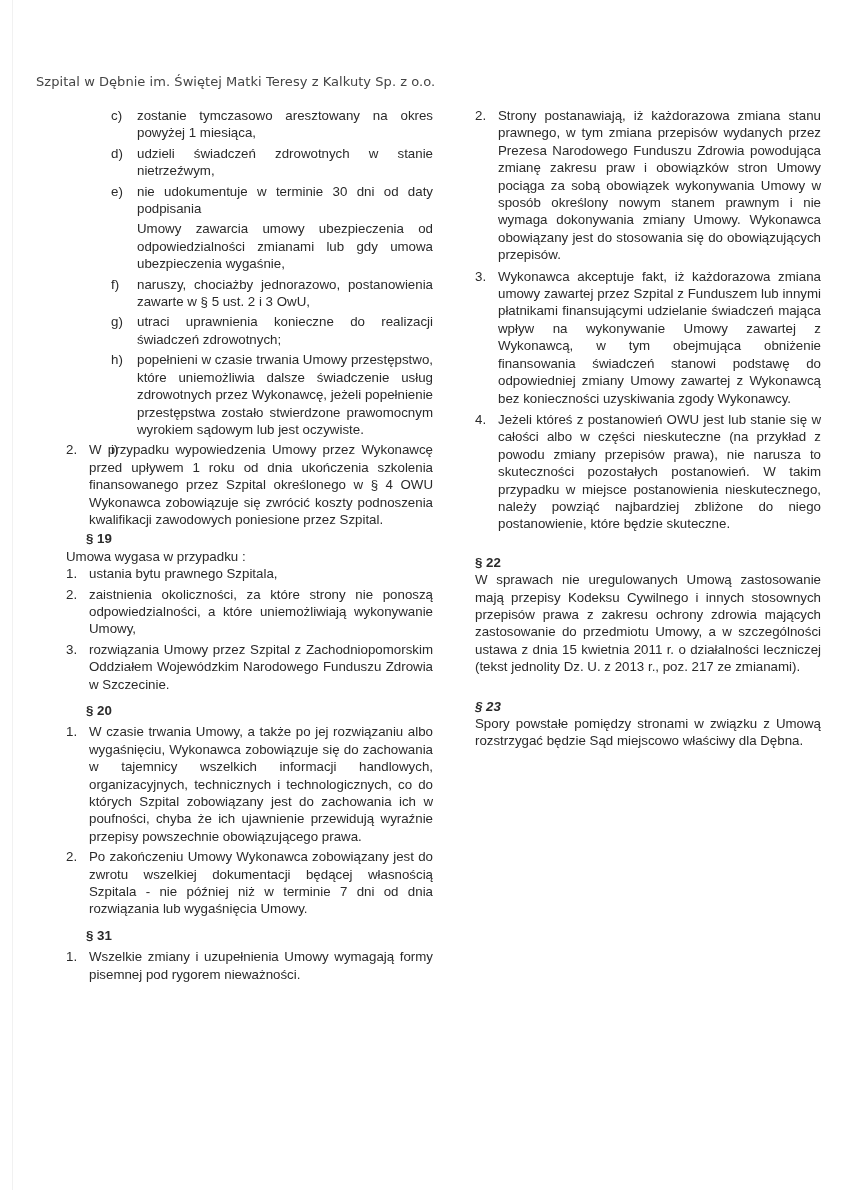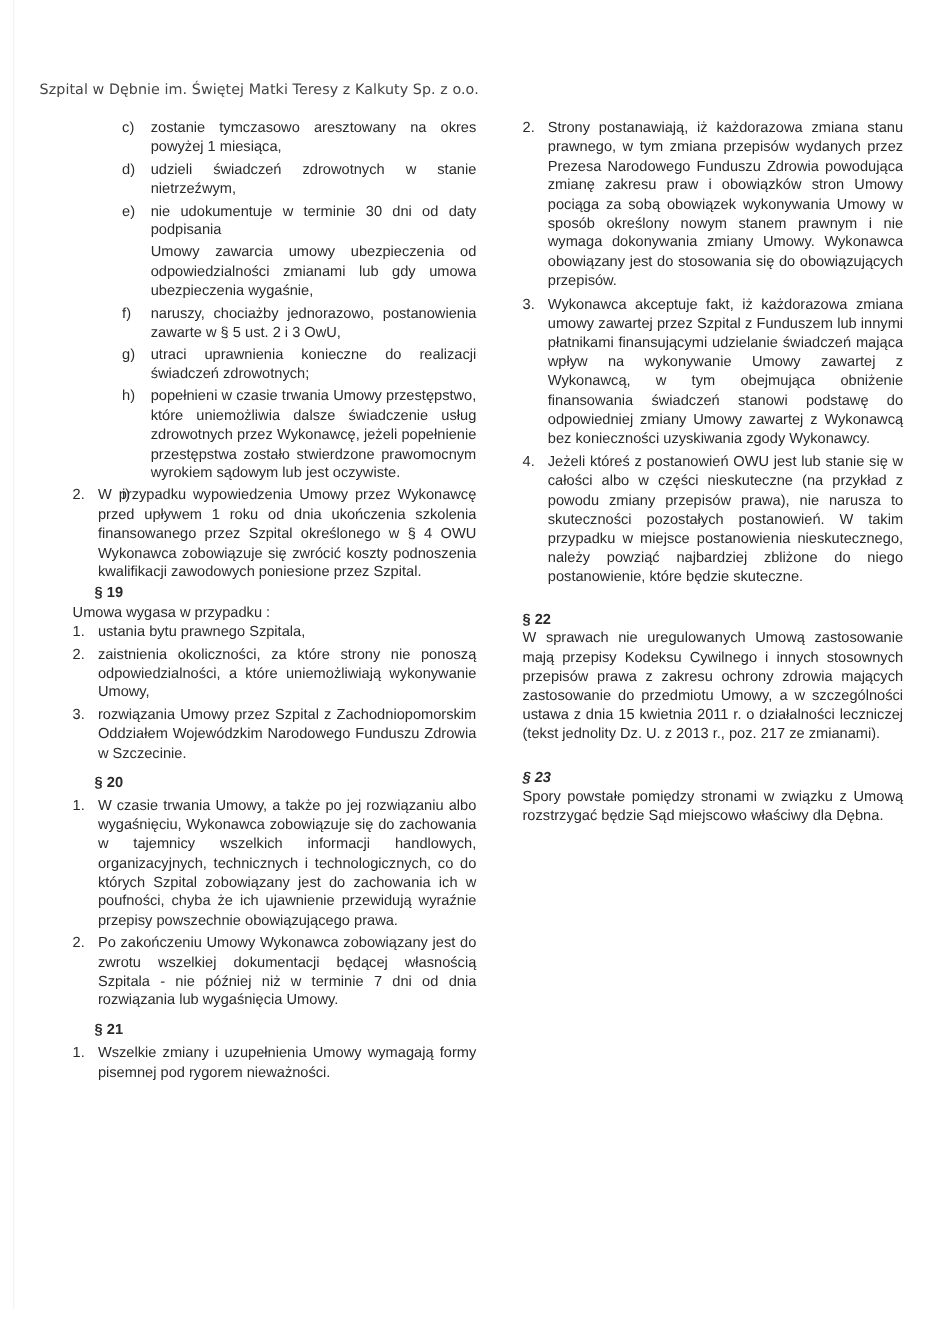--- a/index.html
+++ b/index.html
@@ -102,21 +102,21 @@
   <div class="heading" style="margin-top:9px;margin-bottom:4px;">§ 20</div>
   <div class="item num" style="margin-left:-20px;">
     <span class="mk">1.</span>
     <span class="tx">W czasie trwania Umowy, a także po jej rozwiązaniu albo wygaśnięciu, Wykonawca zobowiązuje się do zachowania w tajemnicy wszelkich informacji handlowych, organizacyjnych, technicznych i technologicznych, co do których Szpital zobowiązany jest do zachowania ich w poufności, chyba że ich ujawnienie przewidują wyraźnie przepisy powszechnie obowiązującego prawa.</span>
   </div>
   <div class="item num gap-s" style="margin-left:-20px;">
     <span class="mk">2.</span>
     <span class="tx">Po zakończeniu Umowy Wykonawca zobowiązany jest do zwrotu wszelkiej dokumentacji będącej własnością Szpitala - nie później niż w terminie 7 dni od dnia rozwiązania lub wygaśnięcia Umowy.</span>
   </div>
 
-  <div class="heading" style="margin-top:9px;margin-bottom:4px;">§ 21</div>
+  <div class="heading" style="margin-top:9px;margin-bottom:4px;">§ 31</div>
   <div class="item num" style="margin-left:-20px;">
     <span class="mk">1.</span>
     <span class="tx">Wszelkie zmiany i uzupełnienia Umowy wymagają formy pisemnej pod rygorem nieważności.</span>
   </div>
 </div>
 
 <div class="col col-right">
   <div class="item num">
     <span class="mk">2.</span>
     <span class="tx">Strony postanawiają, iż każdorazowa zmiana stanu prawnego, w tym zmiana przepisów wydanych przez Prezesa Narodowego Funduszu Zdrowia powodująca zmianę zakresu praw i obowiązków stron Umowy pociąga za sobą obowiązek wykonywania Umowy w sposób określony nowym stanem prawnym i nie wymaga dokonywania zmiany Umowy. Wykonawca obowiązany jest do stosowania się do obowiązujących przepisów.</span>

